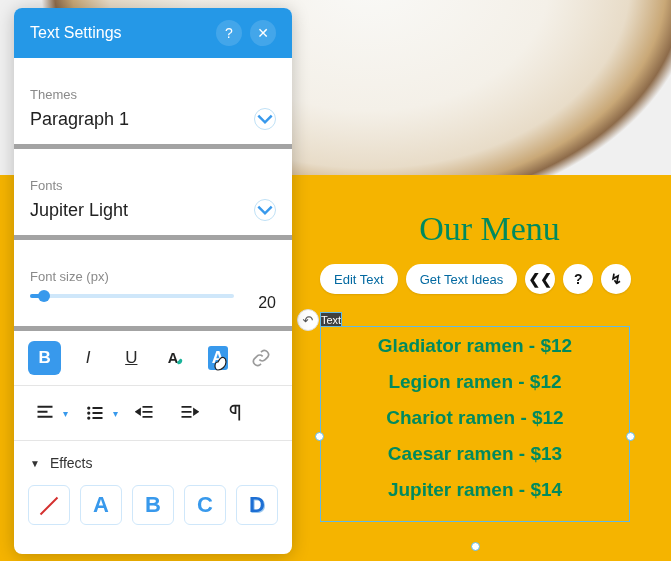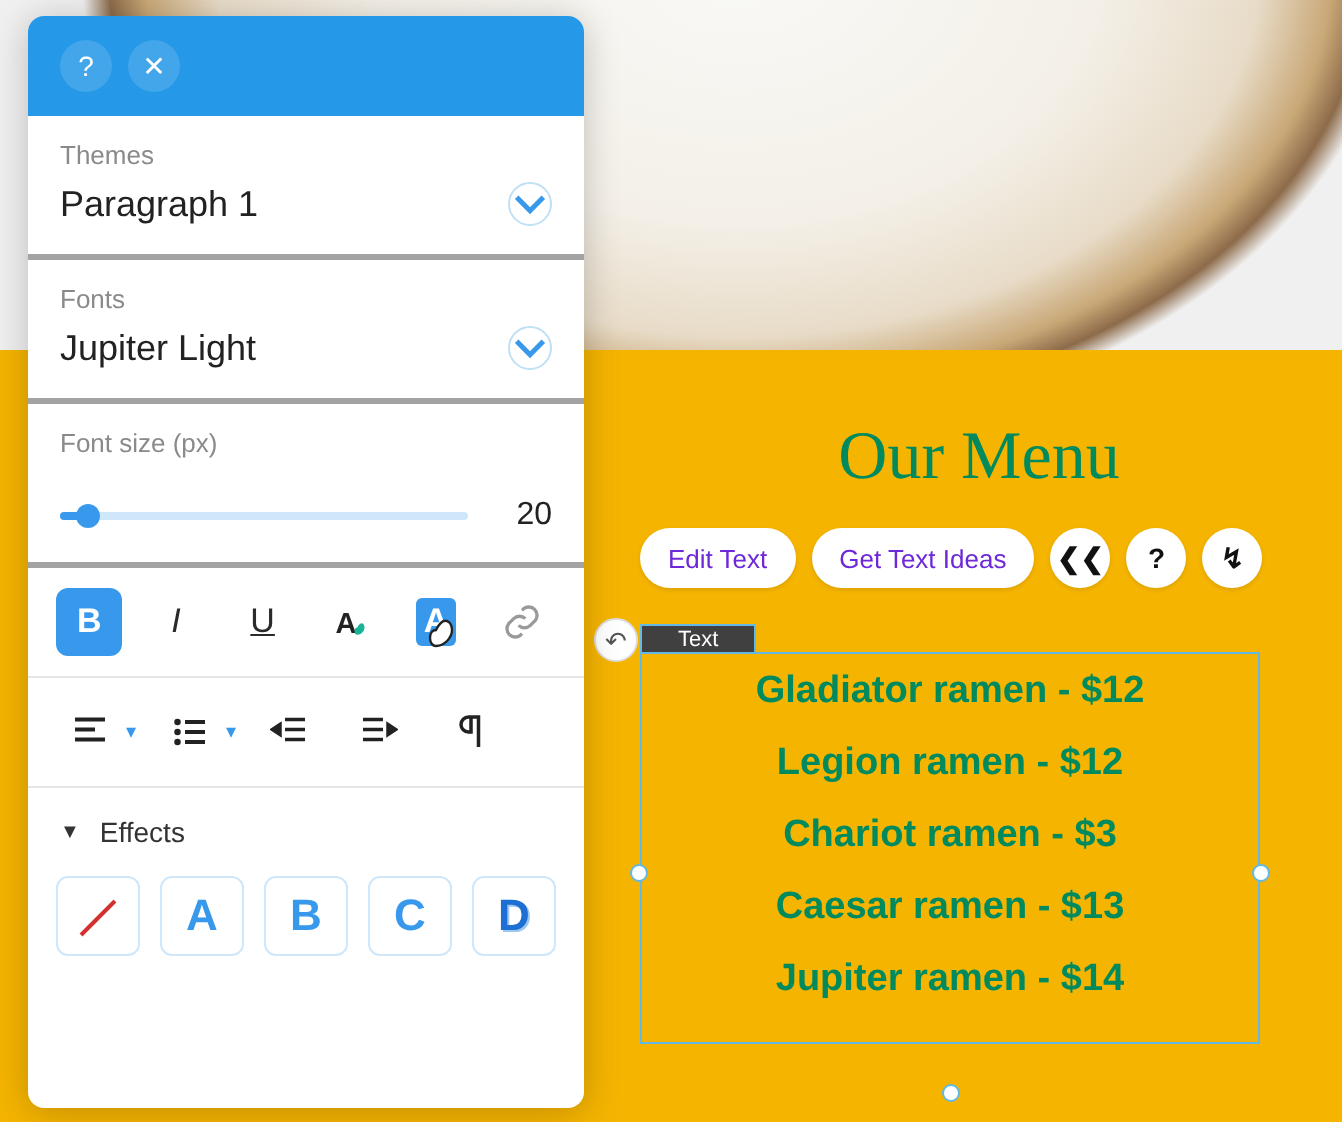--- a/index.html
+++ b/index.html
@@ -5,41 +5,41 @@
 * { box-sizing: border-box; margin: 0; padding: 0; font-family: -apple-system, BlinkMacSystemFont, "Helvetica Neue", Arial, sans-serif; }
 body { width: 671px; height: 561px; overflow: hidden; position: relative; background: #fff; }
 
 .bg-top { position: absolute; left: 0; top: 0; right: 0; height: 175px; background: radial-gradient(ellipse 450px 320px at 55% -10%, #f9f9f7 0%, #f4f0e8 40%, #e8dcc8 58%, #c9a877 66%, #8d6b4a 70%, #f0f0f0 73%); }
 .bg-bottom { position: absolute; left: 0; top: 175px; right: 0; bottom: 0; background: #f5b400; }
 
 .menu-header { position: absolute; left: 320px; right: 12px; top: 210px; text-align: center; }
 .menu-title { font-family: "Brush Script MT", cursive; font-size: 34px; color: #008a5e; }
 
 .toolbar-row { position: absolute; left: 320px; top: 264px; display: flex; gap: 8px; align-items: center; }
-.pill { background: #fff; border-radius: 16px; height: 30px; padding: 12px 14px; display: inline-flex; align-items: center; font-size: 13px; color: #6d28d9; border: none; cursor: pointer; box-shadow: 0 1px 2px rgba(0,0,0,.1); }
+.pill { background: #fff; border-radius: 16px; height: 30px; padding: 12px 14px; display: inline-flex; align-items: center; font-size: 13px; color: #0369a1; border: none; cursor: pointer; box-shadow: 0 1px 2px rgba(0,0,0,.1); }
 .circ { width: 30px; height: 30px; border-radius: 50%; background: #fff; display: inline-flex; align-items: center; justify-content: center; border: none; cursor: pointer; box-shadow: 0 1px 2px rgba(0,0,0,.1); color: #111; font-weight: bold; font-size: 14px; }
 
 .menu-box { position: absolute; left: 320px; top: 326px; width: 310px; height: 196px; border: 1px solid #62b9e6; display: flex; flex-direction: column; align-items: center; justify-content: flex-start; padding-top: 8px; gap: 14px; }
 .menu-item { color: #008a5e; font-size: 19px; font-weight: 600; }
-.menu-label { position: absolute; left: 320px; top: 312px; background: #404040; color: #fff; font-size: 11px; padding: 1px 18px; border: 1px solid #62b9e6; border-bottom: none; }
+.menu-label { position: absolute; left: 320px; top: 312px; background: #404040; color: #fff; font-size: 11px; padding: 1px 0; border: 1px solid #62b9e6; border-bottom: none; }
 .resize-h { position: absolute; width: 9px; height: 9px; background: #fff; border: 1px solid #62b9e6; border-radius: 50%; }
 .undo-badge { position: absolute; left: 297px; top: 309px; width: 22px; height: 22px; border-radius: 50%; background: #fff; border: 1px solid #ddd; display: flex; align-items: center; justify-content: center; font-size: 13px; color: #555; cursor: pointer; }
 
 .panel { position: absolute; left: 14px; top: 8px; width: 278px; height: 546px; background: #fff; border-radius: 8px; box-shadow: 0 2px 18px rgba(0,0,0,.22); overflow: hidden; display: flex; flex-direction: column; }
 .panel-head { height: 50px; background: #2598e7; color: #fff; display: flex; align-items: center; padding: 0 16px; font-size: 16px; gap: 8px; }
 .panel-head-title { flex: 1; }
 .head-btn { width: 26px; height: 26px; border-radius: 50%; background: rgba(255,255,255,.14); color: #fff; display: inline-flex; align-items: center; justify-content: center; border: none; cursor: pointer; font-size: 14px; }
 
-.section { border-bottom: 3px solid #a3a3a3; padding: 12px 16px 14px; }
+.section { border-bottom: 5px solid #a3a3a3; padding: 29px 16px 14px; }
 .sec-label { font-size: 13px; color: #8a8a8a; margin-bottom: 6px; }
 .drop-row { display: flex; align-items: center; justify-content: space-between; cursor: pointer; }
 .drop-val { font-size: 18px; color: #222; }
 .chev { width: 22px; height: 22px; border: 1px solid #bfe0f5; border-radius: 50%; display: flex; align-items: center; justify-content: center; color: #3899ec; }
 
-.slider-row { display: flex; align-items: center; gap: 14px; margin-top: 20px; }
+.slider-row { display: flex; gap: 14px; margin-top: 10px; }
 .slider-track { position: relative; flex: 1; height: 4px; background: #cfe7fa; border-radius: 2px; }
 .slider-fill { position: absolute; left: 0; top: 0; bottom: 0; width: 7%; background: #3899ec; border-radius: 2px; }
 .slider-thumb { position: absolute; left: 7%; top: 50%; transform: translate(-50%,-50%); width: 12px; height: 12px; background: #3899ec; border-radius: 50%; }
 .slider-val { font-size: 16px; color: #222; width: 28px; text-align: right; }
 
 .fmt-row { display: flex; align-items: center; gap: 10px; padding: 10px 14px; border-bottom: 1px solid #e5e5e5; }
 .fmt-btn { width: 34px; height: 34px; border-radius: 6px; display: inline-flex; align-items: center; justify-content: center; cursor: pointer; border: none; background: transparent; font-size: 17px; color: #2a2a2a; }
 .fmt-btn.active { background: #3899ec; color: #fff; font-weight: 700; }
 .fmt-btn svg { width: 20px; height: 20px; }
 .fmt-split { display: inline-flex; align-items: center; gap: 1px; }
@@ -71,30 +71,31 @@
   <button class="circ">?</button>
   <button class="circ">↯</button>
 </div>
 
 <div class="undo-badge">↶</div>
 <span class="menu-label">Text</span>
 
 <div class="menu-box">
   <div class="menu-item">Gladiator ramen - $12</div>
   <div class="menu-item">Legion ramen - $12</div>
-  <div class="menu-item">Chariot ramen - $3</div>
+  <div class="menu-item">Chariot ramen - $12</div>
   <div class="menu-item">Caesar ramen - $13</div>
   <div class="menu-item">Jupiter ramen - $14</div>
 </div>
 <div class="resize-h" style="left:315px; top:432px;"></div>
 <div class="resize-h" style="left:626px; top:432px;"></div>
 <div class="resize-h" style="left:471px; top:542px;"></div>
 
 <div class="panel">
   <div class="panel-head">
+    <span class="panel-head-title">Text Settings</span>
     <button class="head-btn">?</button>
     <button class="head-btn">✕</button>
   </div>
 
   <div class="section">
     <div class="sec-label">Themes</div>
     <div class="drop-row">
       <span class="drop-val">Paragraph 1</span>
       <span class="chev">
           <svg viewBox="0 0 12 12">

